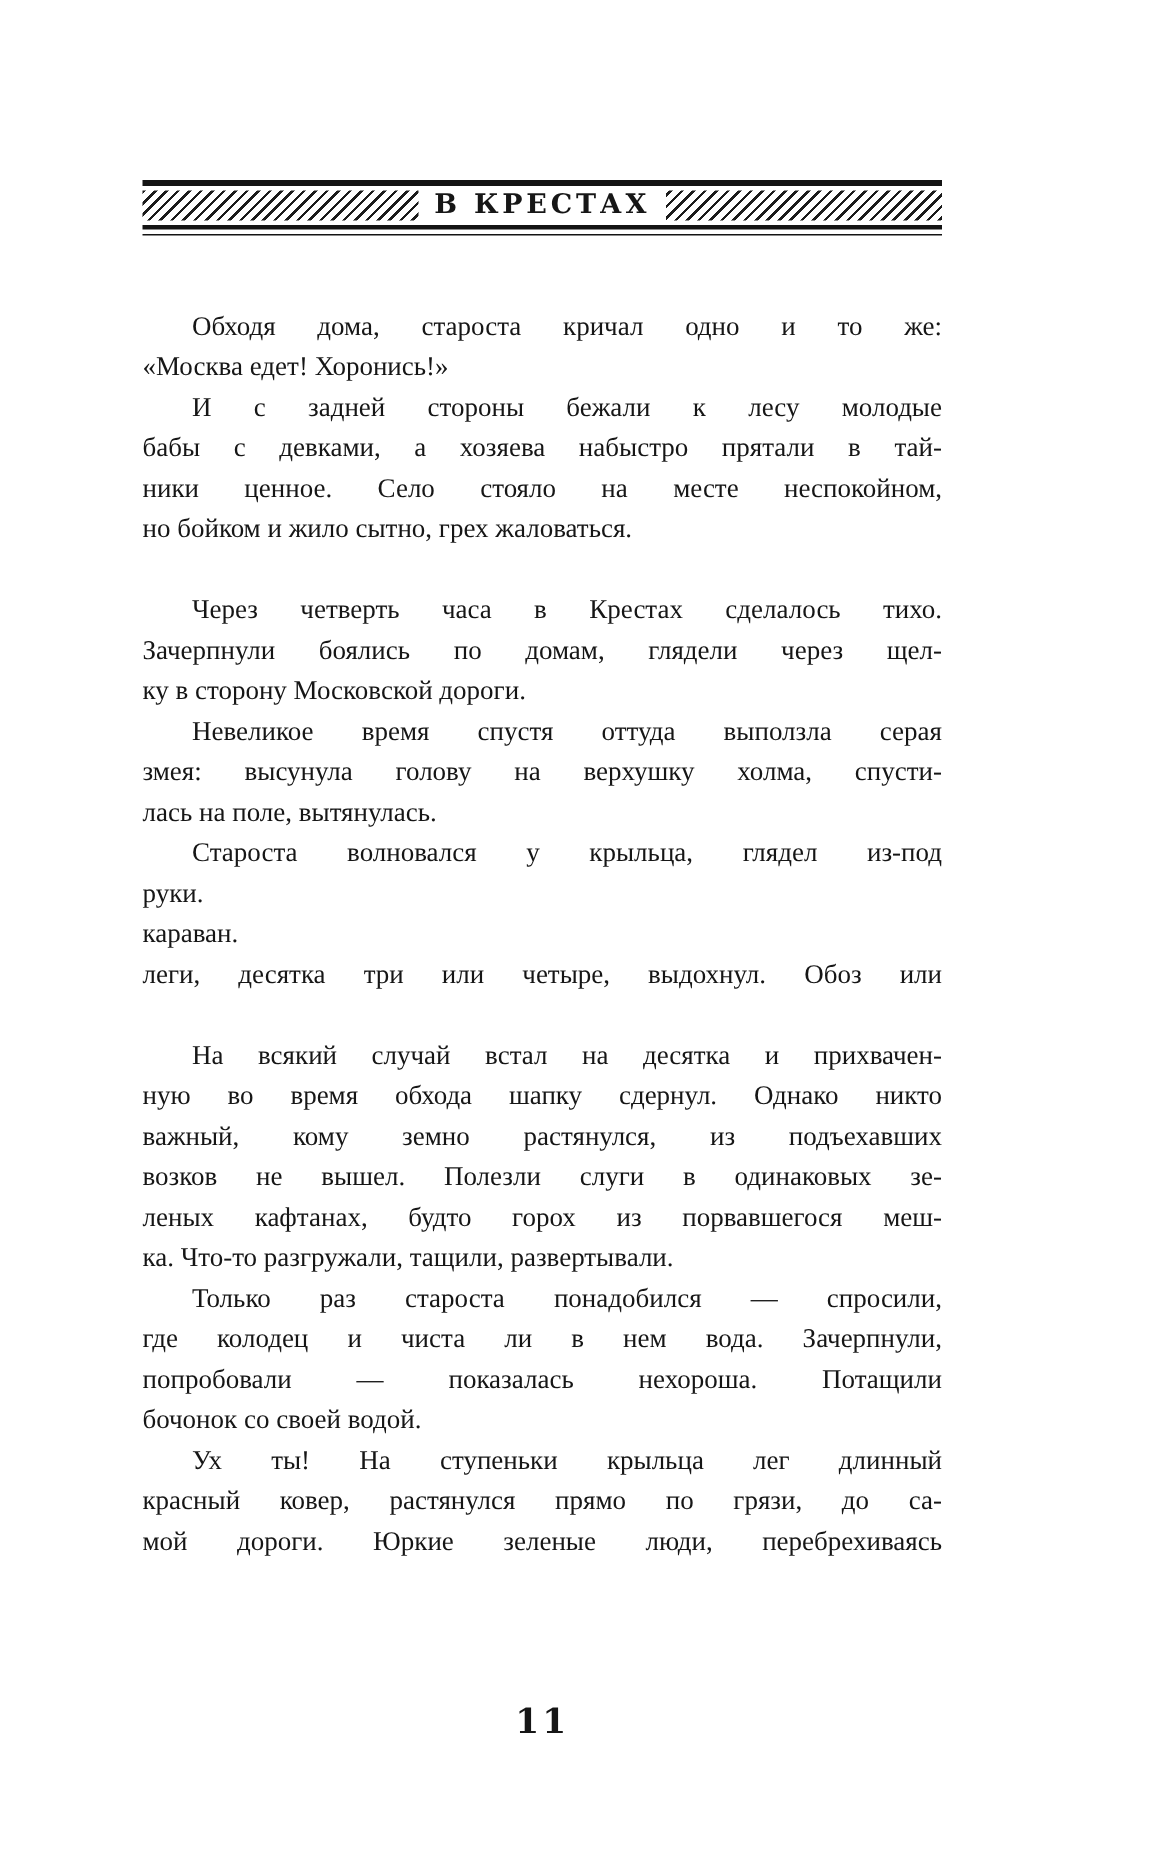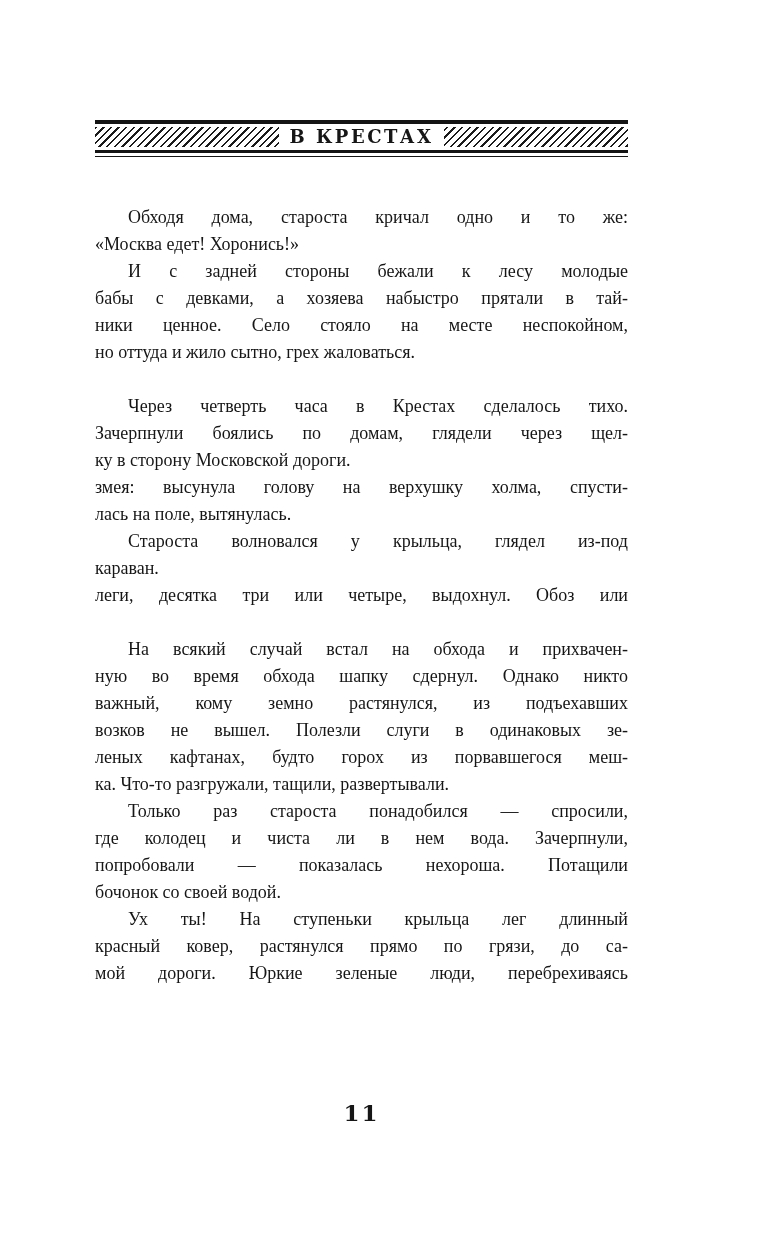--- a/index.html
+++ b/index.html
@@ -74,21 +74,21 @@
     text-align: justify;
     text-align-last: justify;
   }
   .line.last { text-align-last: left; }
   .line.first { text-indent: 33px; }
 
   
   .page-footer {
     position: absolute;
     left: 95px;
-    top: 1099px;
+    top: 1134px;
     width: 533px;
     text-align: center;
   }
   .page-number {
     font-family: "DejaVu Serif", "Liberation Serif", serif;
     font-weight: 700;
     font-size: 23px;
     letter-spacing: 2px;
   }
 </style>
@@ -109,44 +109,46 @@
   <main class="body-text">
       <section class="section">
         <div class="paragraph">
           <div class="line first">Обходя дома, староста кричал одно и то же:</div>
           <div class="line last">«Москва едет! Хоронись!»</div>
         </div>
         <div class="paragraph">
           <div class="line first">И с задней стороны бежали к лесу молодые</div>
           <div class="line">бабы с девками, а хозяева набыстро прятали в тай-</div>
           <div class="line">ники ценное. Село стояло на месте неспокойном,</div>
-          <div class="line last">но оттуда и жило сытно, грех жаловаться.</div>
+          <div class="line last">но бойком и жило сытно, грех жаловаться.</div>
         </div>
       </section>
       <section class="section">
         <div class="paragraph">
           <div class="line first">Через четверть часа в Крестах сделалось тихо.</div>
           <div class="line">Зачерпнули боялись по домам, глядели через щел-</div>
           <div class="line last">ку в сторону Московской дороги.</div>
         </div>
         <div class="paragraph">
+          <div class="line first">Невеликое время спустя оттуда выползла серая</div>
           <div class="line">змея: высунула голову на верхушку холма, спусти-</div>
           <div class="line last">лась на поле, вытянулась.</div>
         </div>
         <div class="paragraph">
           <div class="line first">Староста волновался у крыльца, глядел из-под</div>
+          <div class="line last">руки.</div>
         </div>
         <div class="paragraph">
           <div class="line last">караван.</div>
           <div class="line">леги, десятка три или четыре, выдохнул. Обоз или</div>
         </div>
       </section>
       <section class="section">
         <div class="paragraph">
-          <div class="line first">На всякий случай встал на обхода и прихвачен-</div>
+          <div class="line first">На всякий случай встал на десятка и прихвачен-</div>
           <div class="line">ную во время обхода шапку сдернул. Однако никто</div>
           <div class="line">важный, кому земно растянулся, из подъехавших</div>
           <div class="line">возков не вышел. Полезли слуги в одинаковых зе-</div>
           <div class="line">леных кафтанах, будто горох из порвавшегося меш-</div>
           <div class="line last">ка. Что-то разгружали, тащили, развертывали.</div>
         </div>
         <div class="paragraph">
           <div class="line first">Только раз староста понадобился — спросили,</div>
           <div class="line">где колодец и чиста ли в нем вода. Зачерпнули,</div>
           <div class="line">попробовали — показалась нехороша. Потащили</div>

